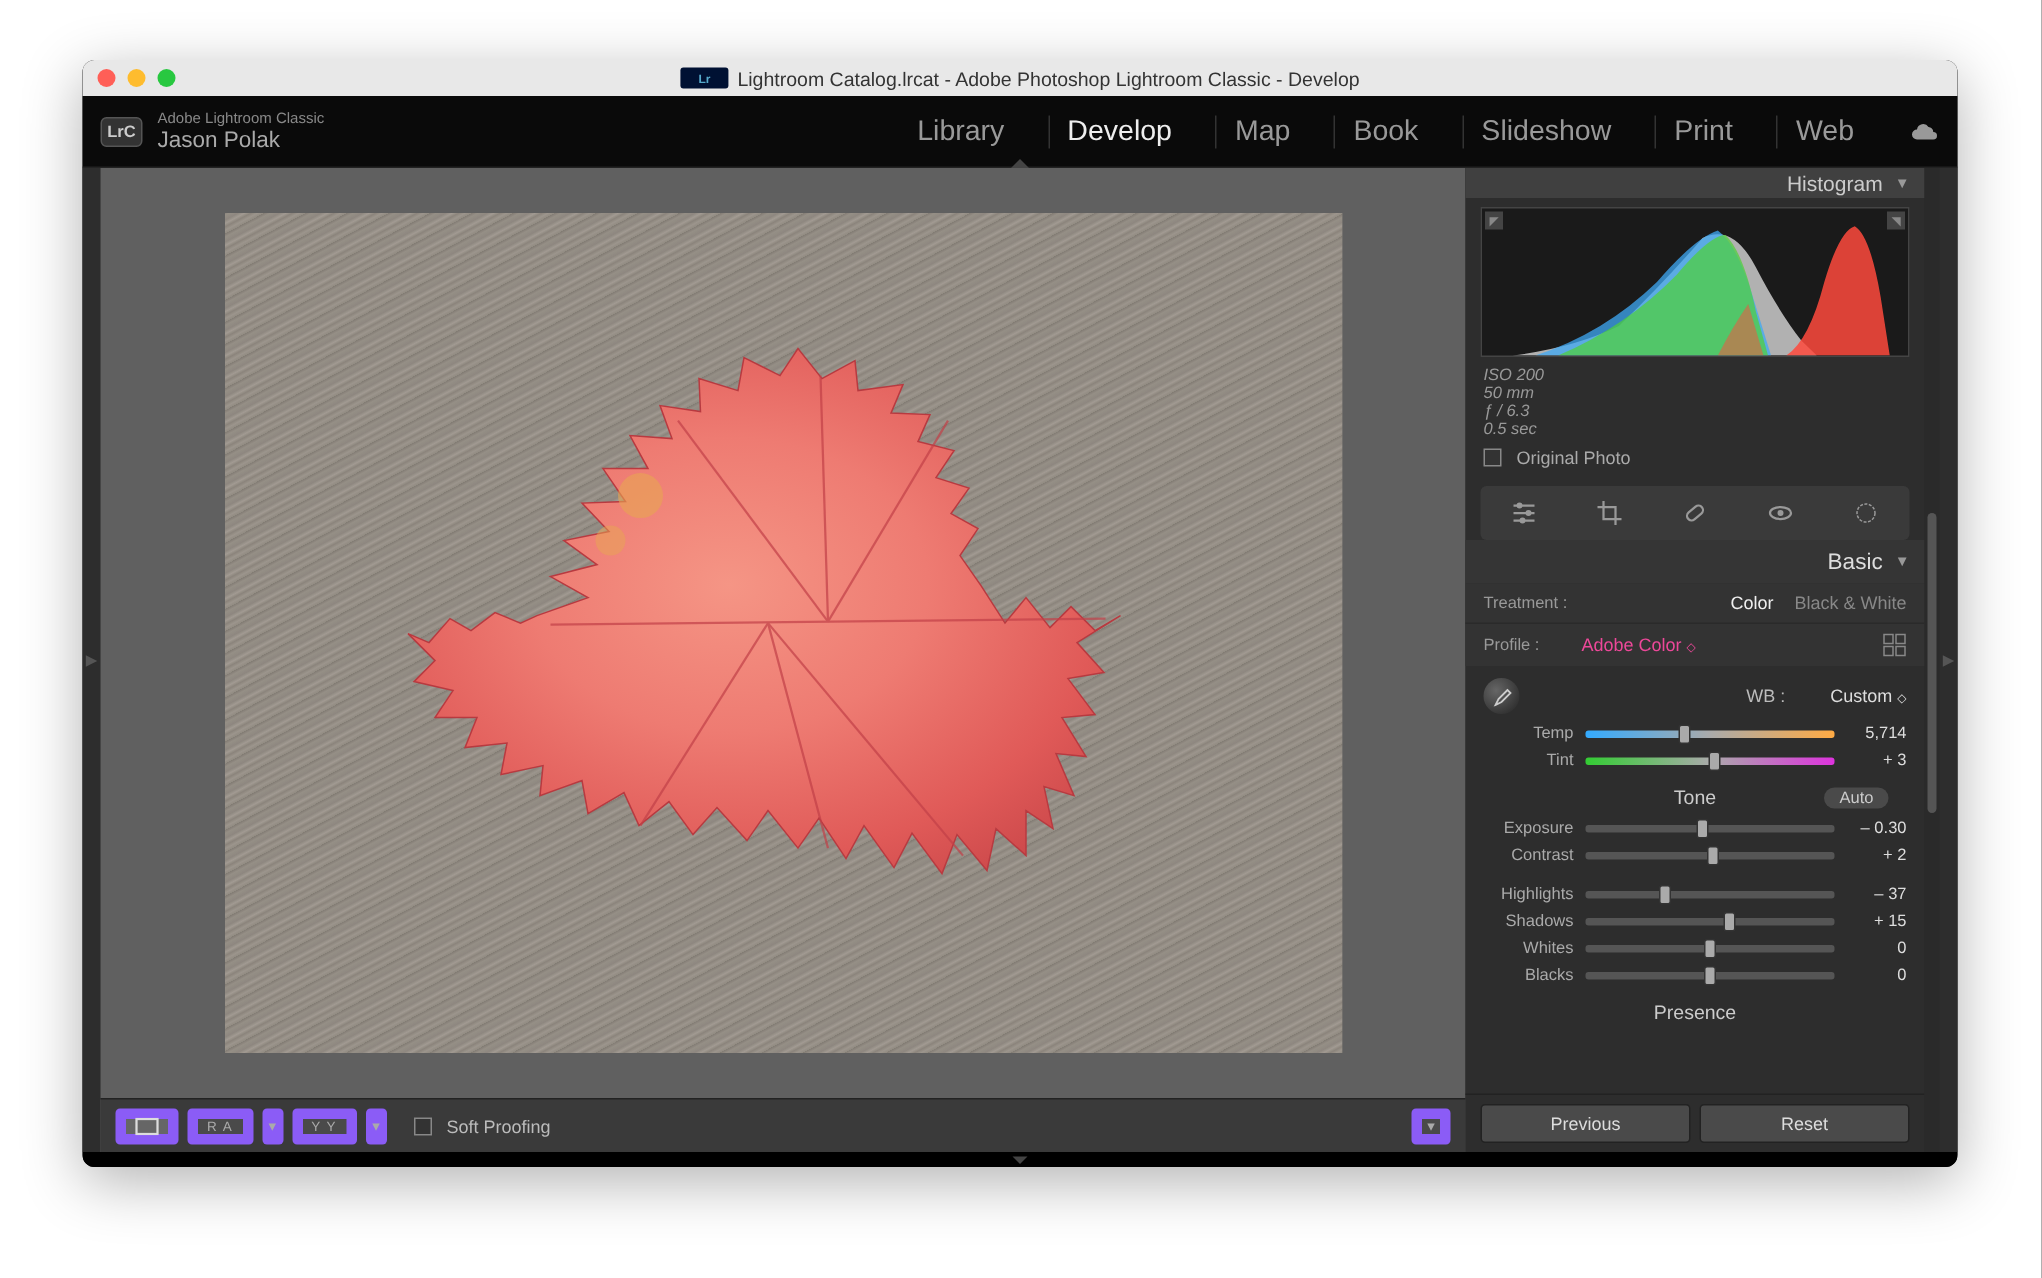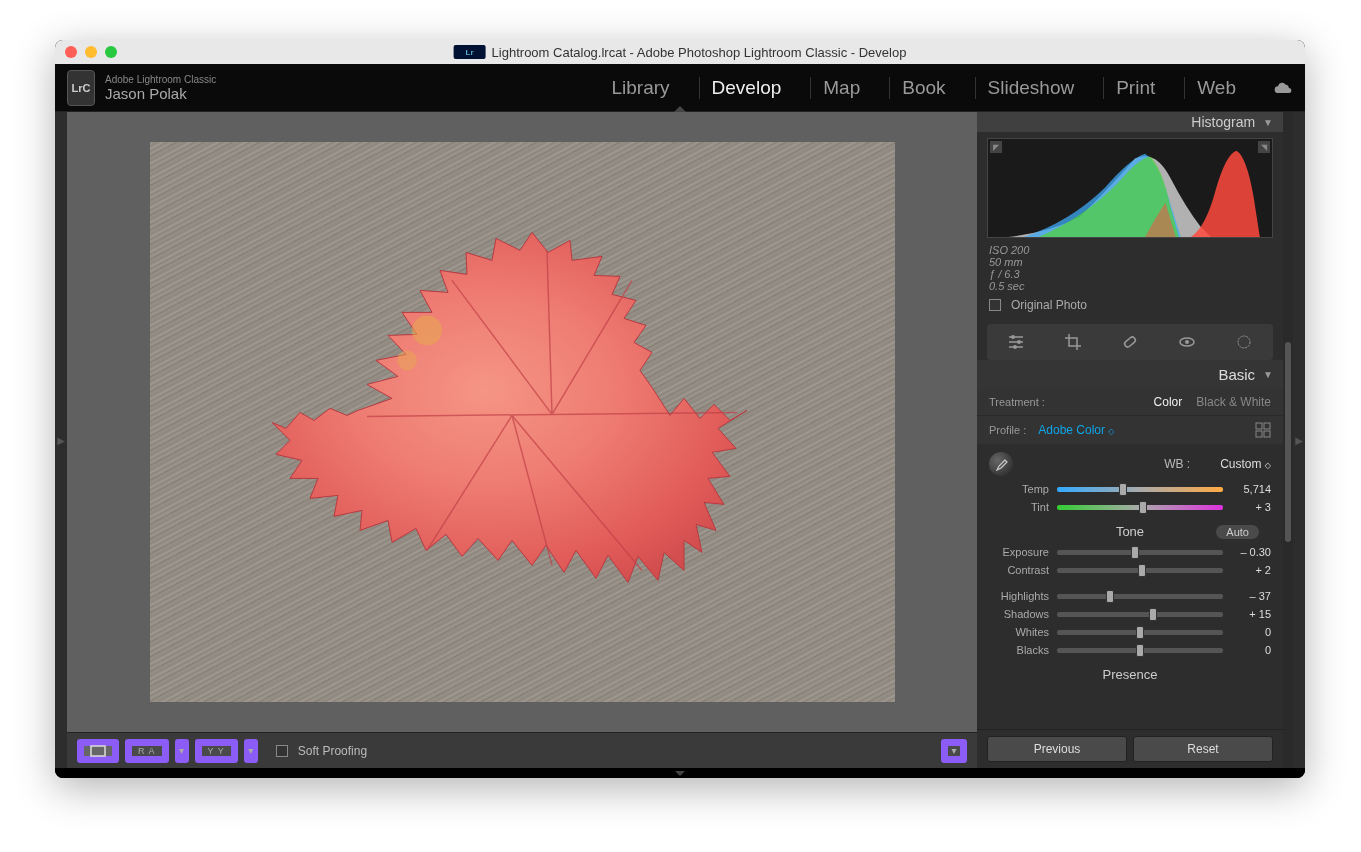--- a/index.html
+++ b/index.html
@@ -7,21 +7,21 @@
 .window { width: 1250px; height: 738px; background: #000; border-radius: 8px; overflow: hidden; box-shadow: 0 10px 40px rgba(0,0,0,0.3); display: flex; flex-direction: column; }
 .titlebar { height: 24px; background: #e8e8e8; display: flex; align-items: center; padding: 0 10px; position: relative; }
 .tl-dots { display: flex; gap: 8px; }
 .tl-dot { width: 12px; height: 12px; border-radius: 50%; }
 .tl-red { background: #ff5f57; }
 .tl-yellow { background: #febc2e; }
 .tl-green { background: #28c840; }
 .tl-title { position: absolute; left: 50%; transform: translateX(-50%); font-size: 13px; color: #333; display: flex; align-items: center; gap: 6px; font-weight: 500; }
 .tl-icon { width: 32px; height: 14px; background: #001133; color: #5ac; font-size: 8px; display: flex; align-items: center; justify-content: center; border-radius: 2px; font-weight: bold; }
 .header { background: #0a0a0a; height: 48px; display: flex; align-items: center; padding: 0 12px; border-bottom: 1px solid #222; }
-.logo-box { width: 28px; height: 36px; background: #333; border: 1px solid #555; border-radius: 4px; display: flex; align-items: center; justify-content: center; color: #ccc; font-size: 11px; font-weight: bold; }
+.logo-box { width: 28px; height: 20px; background: #333; border: 1px solid #555; border-radius: 4px; display: flex; align-items: center; justify-content: center; color: #ccc; font-size: 11px; font-weight: bold; }
 .identity { margin-left: 10px; }
 .id-app { font-size: 10px; color: #888; }
 .id-user { font-size: 15px; color: #aaa; }
 .modules { margin-left: auto; display: flex; align-items: center; gap: 17px; }
 .module { font-size: 19px; color: #999; padding: 0 12px; cursor: pointer; border-left: 1px solid #333; }
 .module:first-child { border-left: none; }
 .module.active { color: #eee; }
 .cloud-icon { width: 20px; height: 14px; color: #999; margin-left: 8px; }
 .content { flex: 1; display: flex; background: #2a2a2a; position: relative; }
 .content::before { content: ''; position: absolute; top: -6px; left: 50%; transform: translateX(-50%); border-left: 6px solid transparent; border-right: 6px solid transparent; border-bottom: 6px solid #444; z-index: 10; }
@@ -55,21 +55,21 @@
 .tool-strip { height: 36px; margin: 6px 10px 0; background: #3a3a3a; border-radius: 4px; display: flex; align-items: center; justify-content: space-around; }
 .tool-icon { width: 18px; height: 18px; color: #999; }
 .basic-hdr { display: flex; align-items: center; justify-content: flex-end; padding: 6px 10px; font-size: 15px; color: #ddd; background: #353535; }
 .treat-row { display: flex; align-items: center; padding: 6px 12px; background: #333; border-bottom: 1px solid #2a2a2a; }
 .treat-label { color: #999; font-size: 11px; }
 .treat-opts { margin-left: auto; display: flex; gap: 14px; }
 .treat-opt { font-size: 12px; color: #888; cursor: pointer; }
 .treat-opt.active { color: #eee; }
 .profile-row { display: flex; align-items: center; padding: 6px 12px; background: #333; }
 .profile-label { color: #999; font-size: 11px; }
-.profile-val { margin-left: 12px; color: #0ea5e9; font-size: 12px; text-align: right; }
+.profile-val { margin-left: 28px; color: #ec4899; font-size: 12px; text-align: right; }
 .profile-grid { margin-left: auto; width: 16px; height: 16px; color: #888; }
 .wb-row { display: flex; align-items: center; padding: 8px 12px 4px; }
 .eyedrop { width: 24px; height: 24px; border-radius: 50%; background: radial-gradient(circle at 35% 35%, #666, #222); display: flex; align-items: center; justify-content: center; }
 .wb-label { margin-left: auto; margin-right: 30px; color: #bbb; font-size: 12px; }
 .wb-val { color: #ddd; font-size: 12px; }
 .slider-row { display: flex; align-items: center; padding: 3px 12px; gap: 8px; }
 .slider-label { width: 60px; text-align: right; color: #aaa; font-size: 11px; }
 .slider-track { flex: 1; height: 5px; background: #555; position: relative; border-radius: 2px; }
 .slider-track.temp { background: linear-gradient(90deg, #3af, #aaa, #fa4); }
 .slider-track.tint { background: linear-gradient(90deg, #3c3, #aaa, #d3d); }

